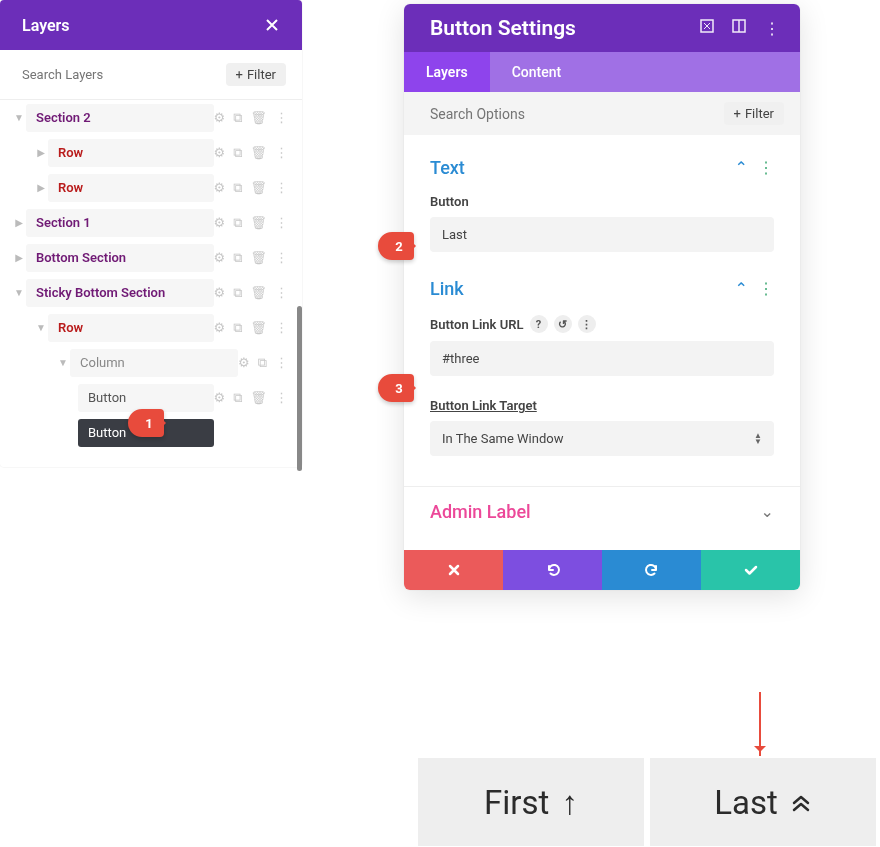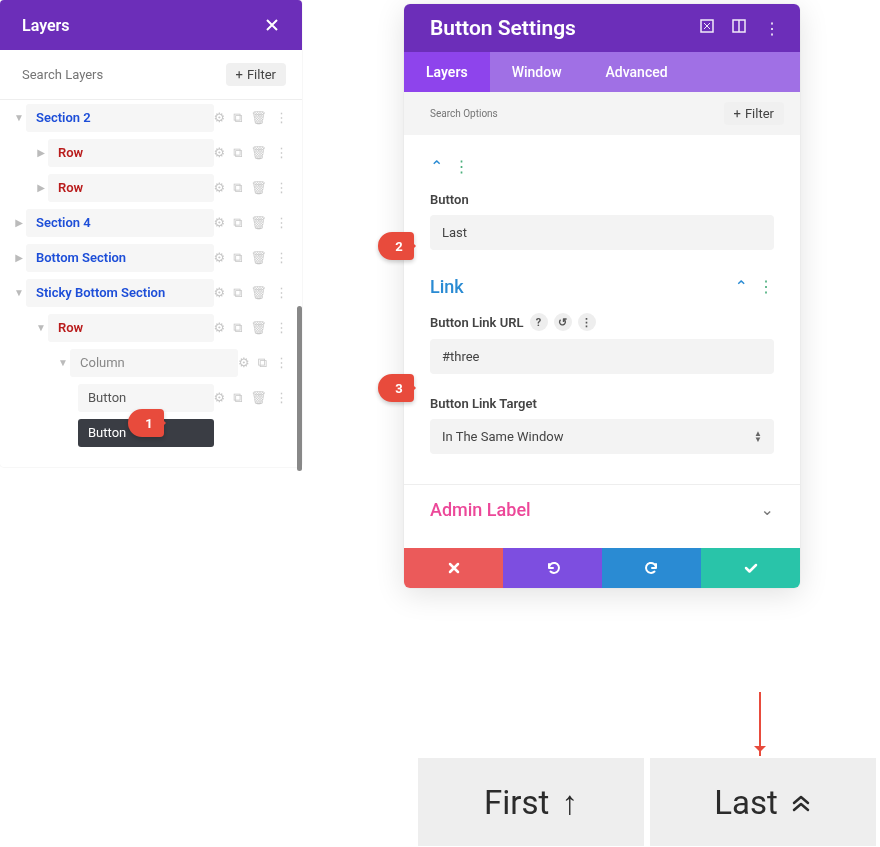--- a/index.html
+++ b/index.html
@@ -59,21 +59,21 @@
     display: inline-flex; justify-content: center;
     cursor: pointer;
   }
   .tree-row .label-box {
     flex: 1; height: 28px;
     display: flex; align-items: center;
     padding: 0 10px;
     border-radius: 3px;
     background: #f6f6f6;
   }
-  .section-label { color: #1d4ed8; font-weight: 600; }
+  .section-label { color: #701a75; font-weight: 600; }
   .row-label { color: #b91c1c; font-weight: 600; }
   .col-label { color: #888; }
   .btn-label { color: #555; }
   .tree-actions {
     display: flex; gap: 8px; color: #c8c8c8;
     padding-right: 8px;
     align-items: center;
   }
   .tree-actions span { cursor: pointer; font-size: 13px; }
   .tree-row.selected .label-box { background: #3a3d44; }
@@ -128,21 +128,21 @@
   }
   .settings-tab.active { background: #8e44ec; font-weight: 600; }
   .settings-search-row {
     display: flex; align-items: center;
     padding: 10px 16px 10px 26px;
     gap: 8px;
     background: #f4f4f4;
   }
   .settings-search {
     flex: 1; border: none; outline: none;
-    font-size: 10px; color: #888;
+    font-size: 14px; color: #888;
     background: transparent;
   }
   .settings-body {
     padding: 8px 0 0;
   }
   .section-block {
     padding: 14px 26px 12px;
   }
   .section-head {
     display: flex; align-items: center;
@@ -304,21 +304,21 @@
         <span>⚙</span>
         <span>⧉</span>
         <span>🗑</span>
         <span>⋮</span>
       </span>
     </div>
 
     <div class="tree-row indent-0">
       <span class="tree-caret">▶</span>
       <span class="label-box">
-          <span class="section-label">Section 4</span>
+          <span class="section-label">Section 1</span>
         </span>
       <span class="tree-actions">
         <span>⚙</span>
         <span>⧉</span>
         <span>🗑</span>
         <span>⋮</span>
       </span>
     </div>
 
     <div class="tree-row indent-0">
@@ -417,36 +417,36 @@
               <line x1="7" y1="1" x2="7" y2="13" stroke="#fff" stroke-width="1.5"></line>
             </svg>
         </span>
         <span>⋮</span>
       </div>
     </div>
   </div>
 
   <div class="settings-tabs">
     <div class="settings-tab active">Layers</div>
-    <div class="settings-tab">Window</div>
-    <div class="settings-tab">Advanced</div>
+    <div class="settings-tab">Content</div>
   </div>
 
   <div class="settings-search-row">
     <input class="settings-search" placeholder="Search Options" style="">
     <button class="layers-filter-btn">
       <span>+</span>
       <span>Filter</span>
     </button>
   </div>
 
   <div class="settings-body">
 
     <div class="section-block">
       <div class="section-head">
+        <div class="section-head-title">Text</div>
         <div class="section-head-icons">
           <span>⌃</span>
           <span class="more">⋮</span>
         </div>
       </div>
       <div class="form-label">Button</div>
       <input class="form-input" value="Last" style="">
     </div>
 
     <div class="section-block">
@@ -458,21 +458,21 @@
         </div>
       </div>
       <div class="form-label">
         <span>Button Link URL</span>
         <span class="mini">?</span>
         <span class="mini">↺</span>
         <span class="mini">⋮</span>
       </div>
       <input class="form-input" value="#three" style="">
 
-      <div class="form-label" style="margin-top:22px;">Button Link Target</div>
+      <div class="form-label" style="margin-top:22px;text-decoration:underline;">Button Link Target</div>
       <div class="form-select">
         <span>In The Same Window</span>
         <span class="caret">
             <span>▲</span>
             <span>▼</span>
           </span>
       </div>
     </div>
 
     <div class="divider"></div>

